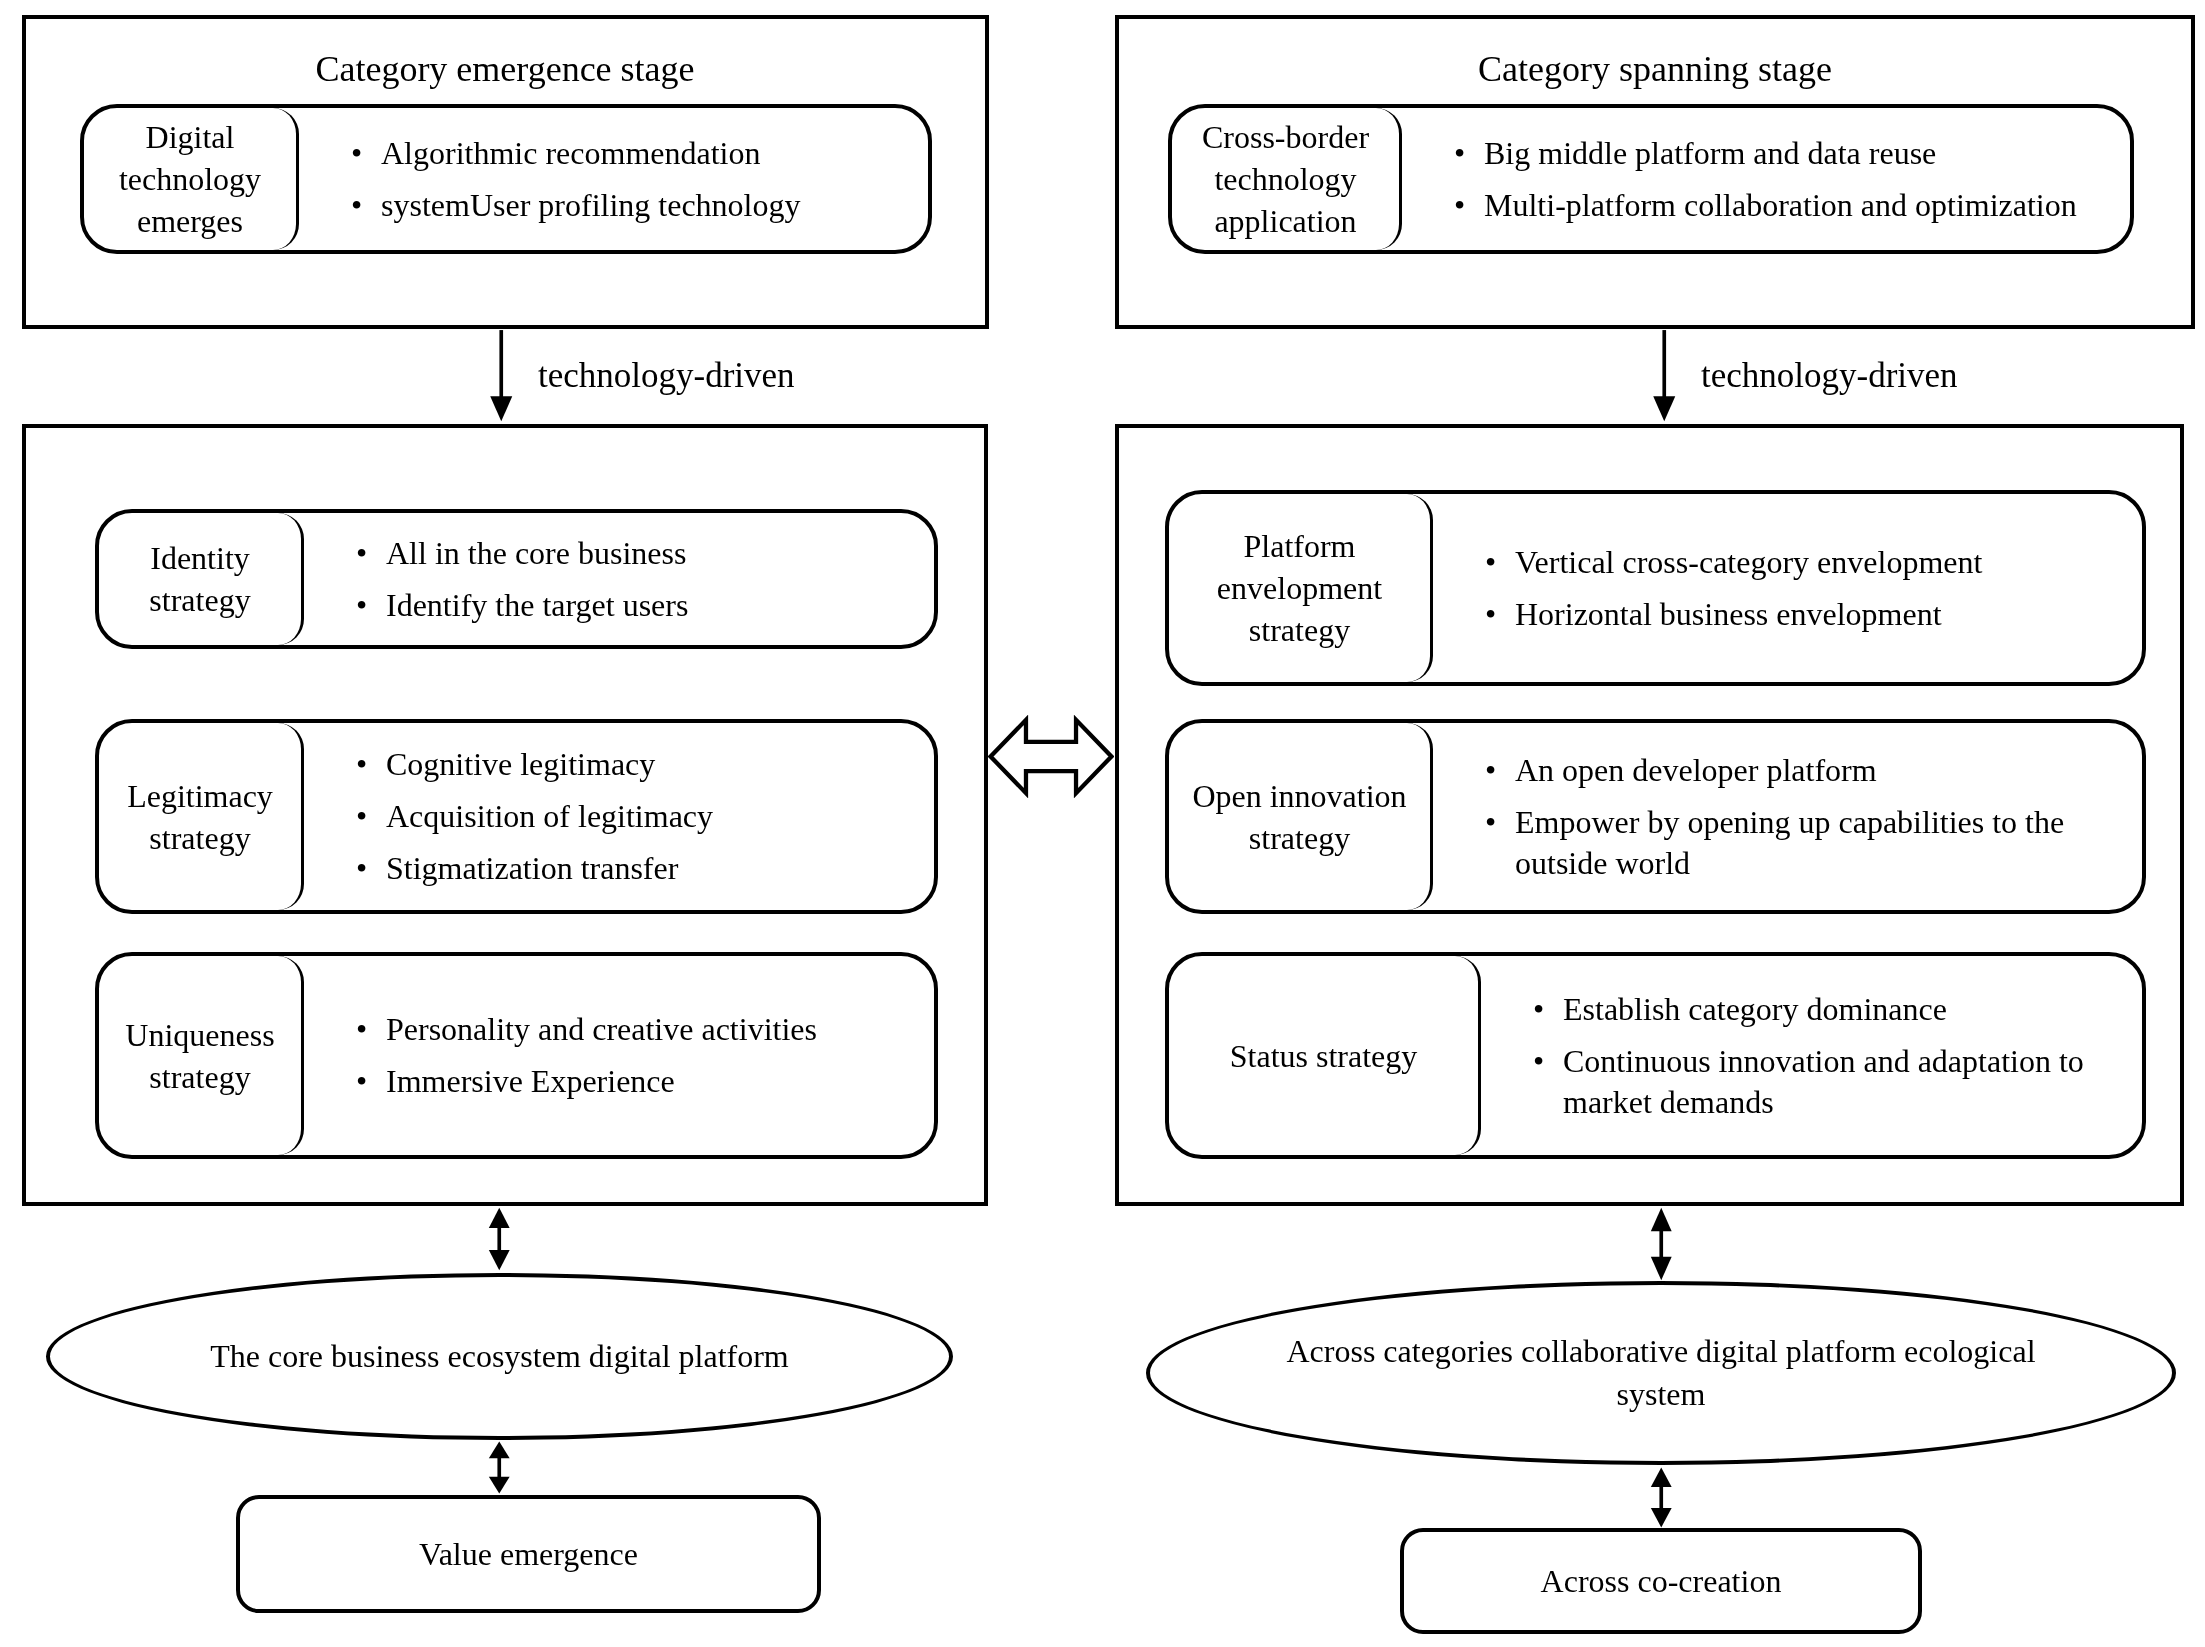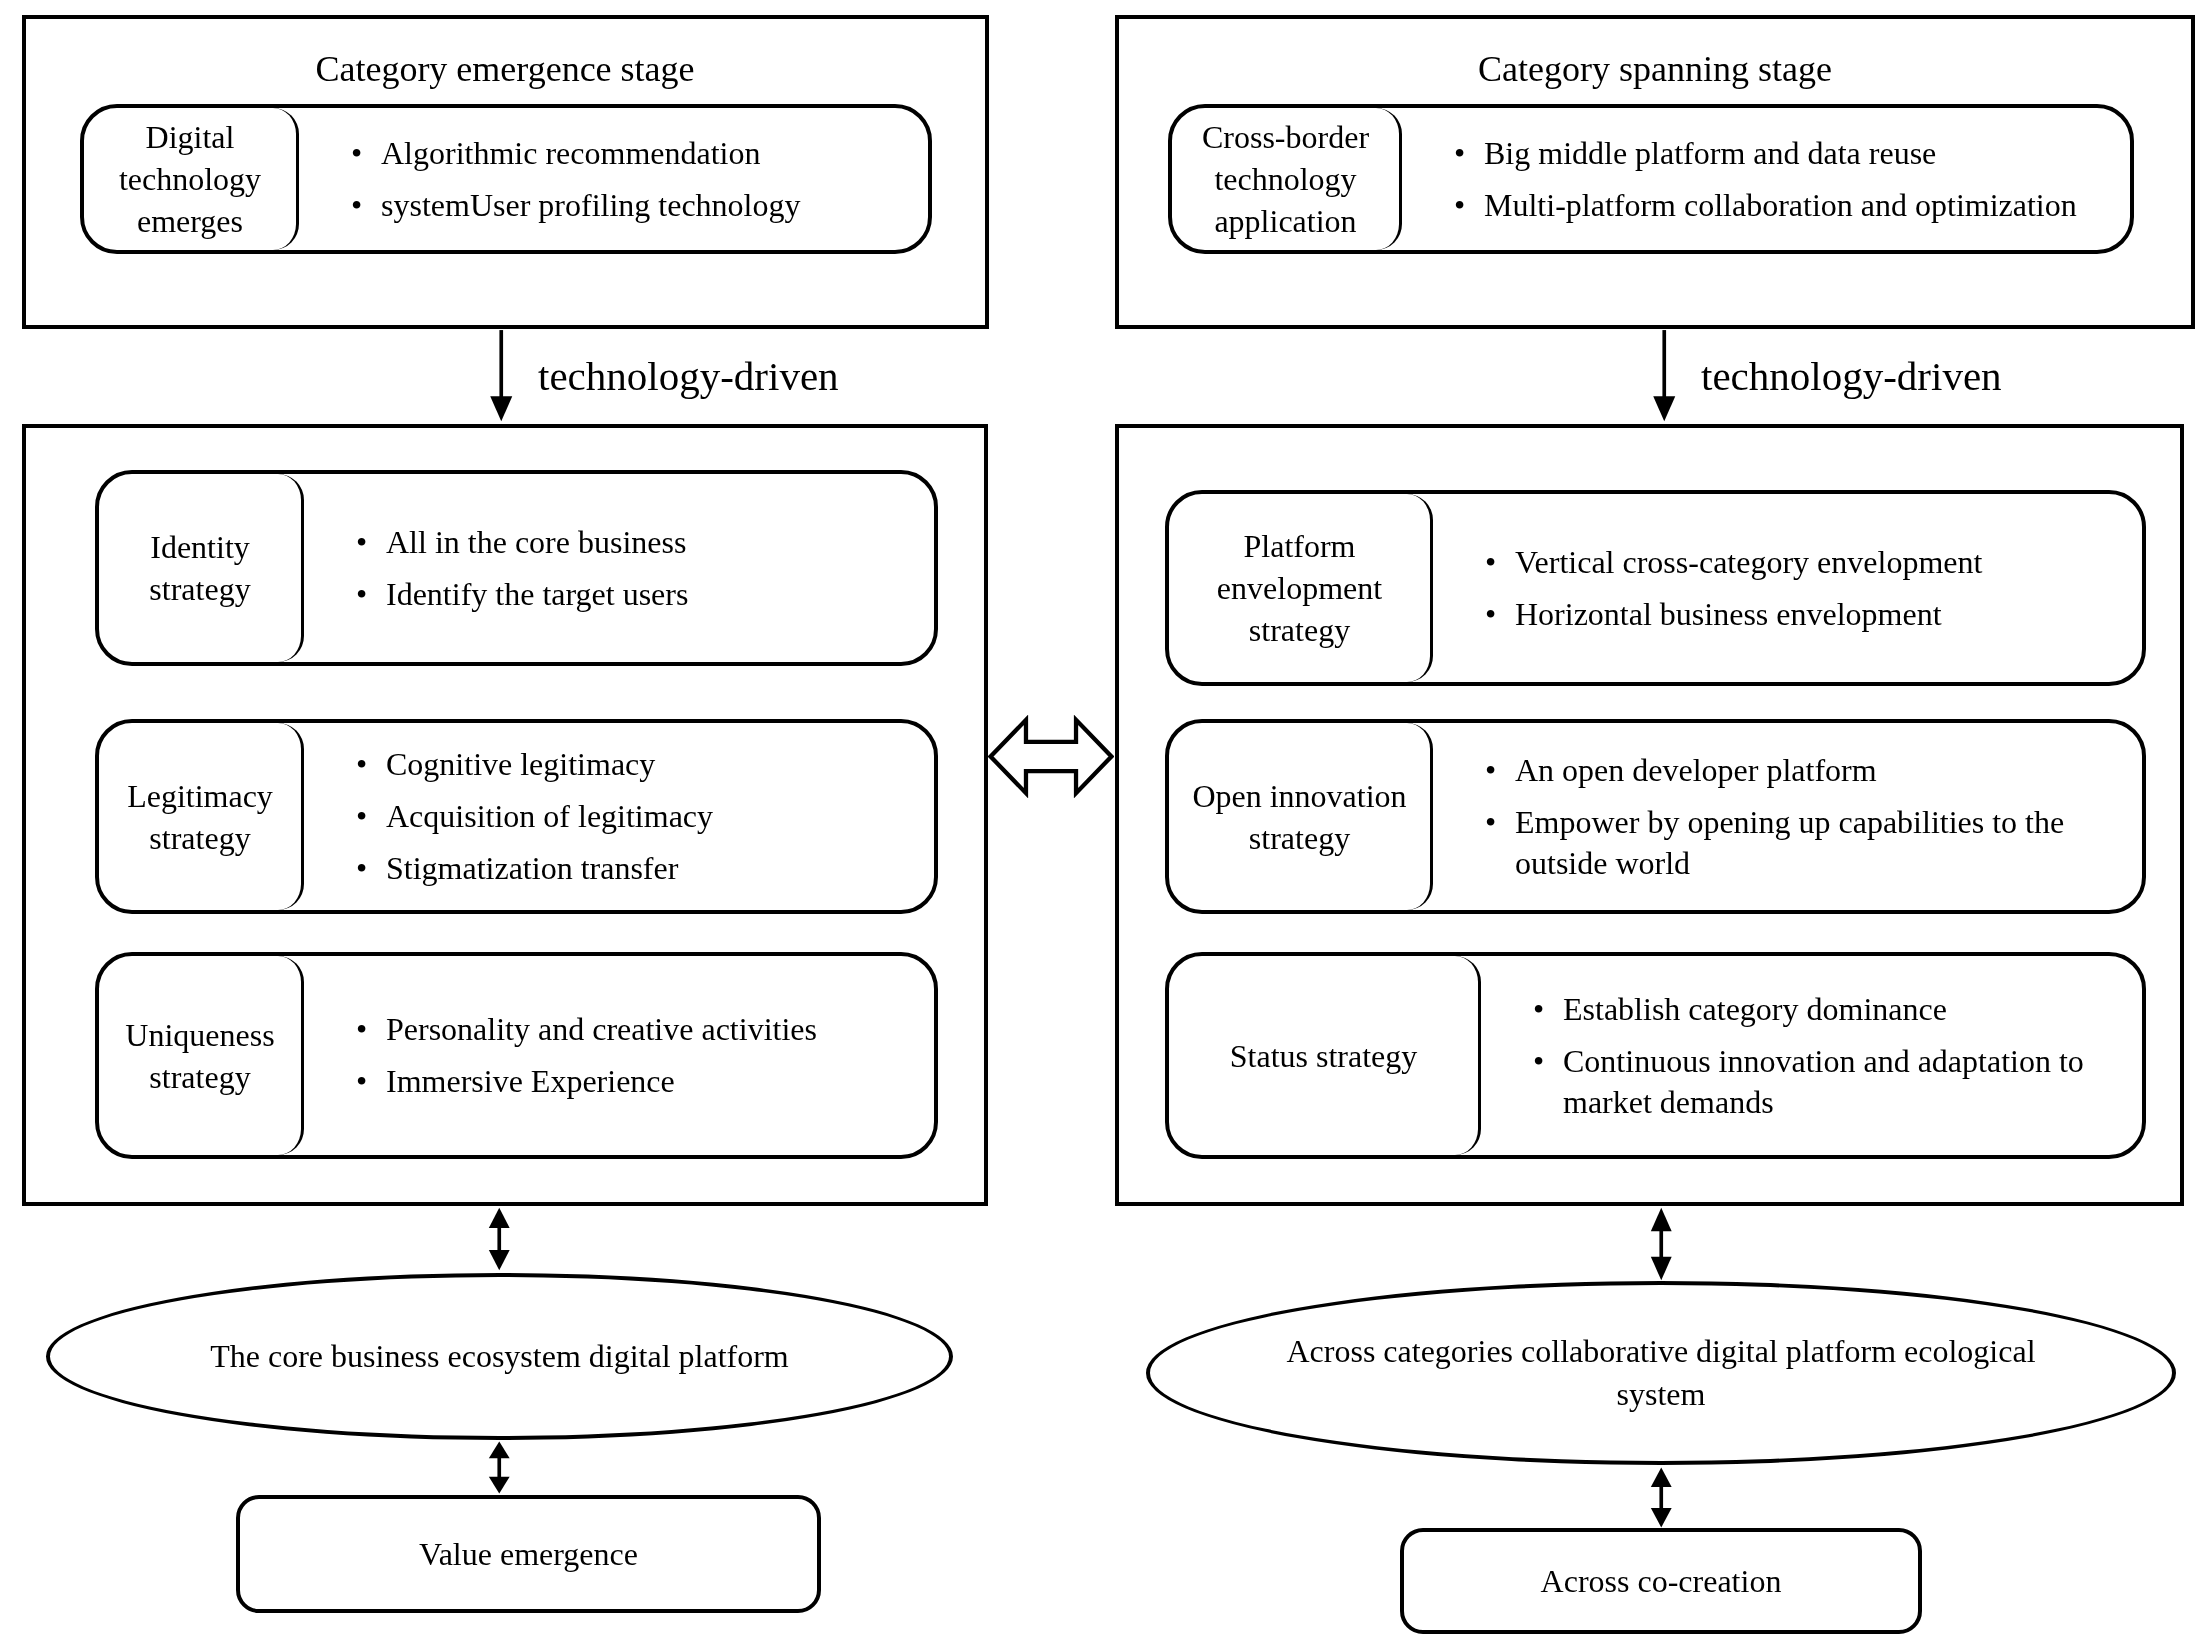--- a/index.html
+++ b/index.html
@@ -20,21 +20,21 @@
   }
   .label-cell{
     box-sizing:border-box;border-right:3.1px solid #000;
     display:flex;align-items:center;justify-content:center;text-align:center;
     font-size:32px;line-height:42px;padding:6.1px 8.6px;flex:0 0 auto;border-radius:26px;
   }
   .content-cell{flex:1 1 auto;display:flex;flex-direction:column;justify-content:center;
     padding:6.1px 34px 6.1px 46px;}
   .bullet{position:relative;padding-left:36px;font-size:32px;line-height:41px;margin:5.5px 0;}
   .bullet::before{content:"\2022";position:absolute;left:6.1px;}
-  .flow-label{position:absolute;font-size:41px;line-height:38px;white-space:nowrap;}
+  .flow-label{position:absolute;font-size:35px;line-height:38px;white-space:nowrap;}
   .ellipse{
     position:absolute;box-sizing:border-box;border:4.9px solid #000;border-radius:50%;
     background:#fff;display:flex;align-items:center;justify-content:center;
   }
   .ellipse-text{font-size:32px;line-height:43px;text-align:center;}
   .value-box{
     position:absolute;box-sizing:border-box;border:4.9px solid #000;border-radius:23px;
     background:#fff;display:flex;align-items:center;justify-content:center;
     font-size:32px;text-align:center;
   }
@@ -58,21 +58,21 @@
 <div class="abs" style="left:489px;top:330px;">
   <svg width="24.5" height="92" viewBox="0 0 40 150">
     <line x1="20" y1="0" x2="20" y2="114" stroke="#000" stroke-width="6"></line>
     <polygon points="2,108 38,108 20,149" fill="#000"></polygon>
   </svg>
 </div>
 <div class="flow-label" style="left:538px;top:357px;">technology-driven</div>
 
 <div class="abs big-box" style="left:21.5px;top:424px;width:966px;height:782px;"></div>
 
-<div class="round-box" style="left:95px;top:470px;width:843px;height:196px;">
+<div class="round-box" style="left:95px;top:509px;width:843px;height:140px;">
   <div class="label-cell" style="width:205px;">Identity strategy</div>
   <div class="content-cell">
     <div class="bullet">All in the core business</div>
     <div class="bullet">Identify the target users</div>
   </div>
 </div>
 
 <div class="round-box" style="left:95px;top:719px;width:843px;height:195px;">
   <div class="label-cell" style="width:205px;">Legitimacy strategy</div>
   <div class="content-cell">

